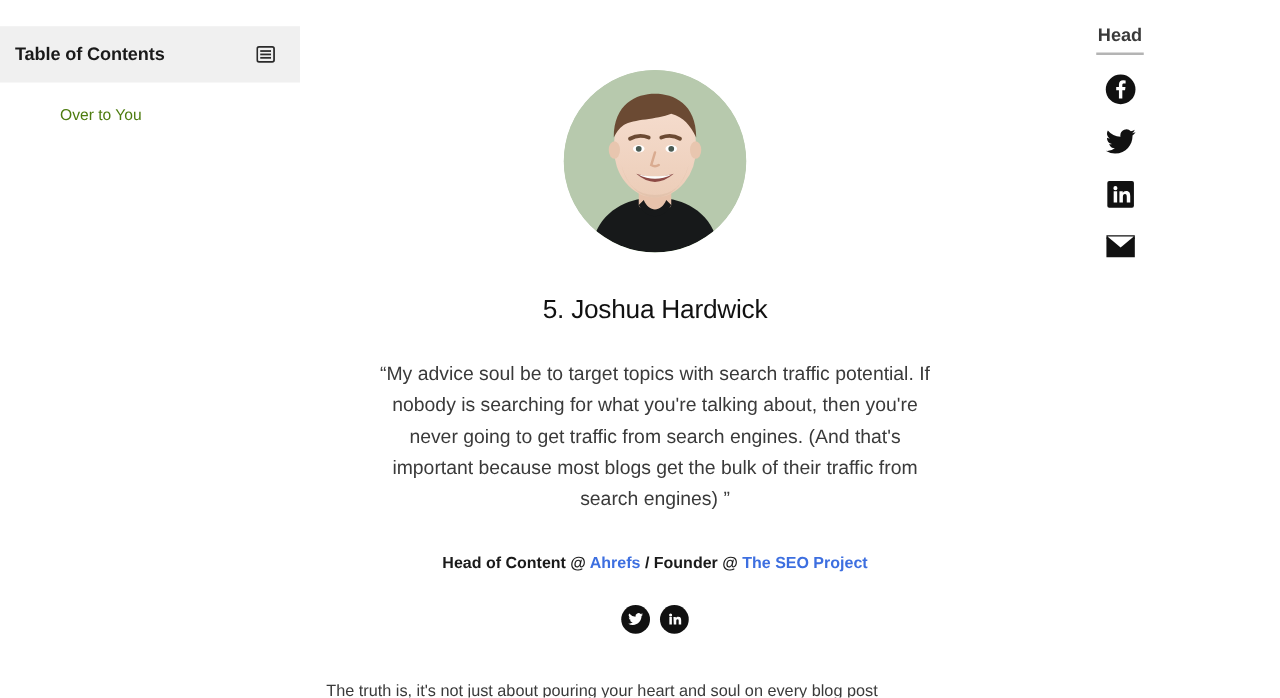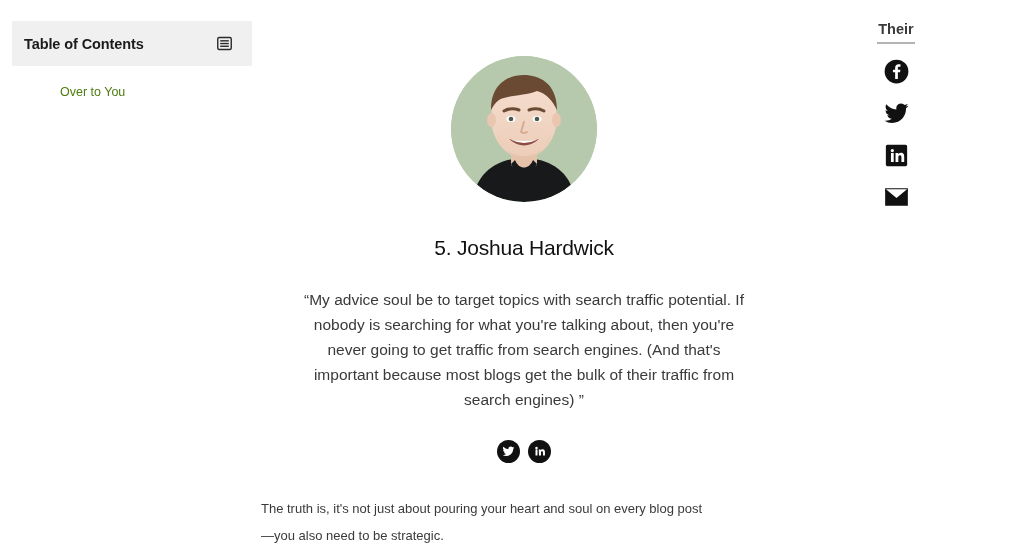--- a/index.html
+++ b/index.html
@@ -16,21 +16,21 @@
   .page {
     position: relative;
     width: 1024px;
     height: 558px;
     background: #ffffff;
   }
 
   
   .toc {
     position: absolute;
-    left: 12px;
+    left: 0;
     top: 21px;
     width: 240px;
   }
   .toc-header {
     background: #f0f0f0;
     height: 45px;
     display: flex;
     align-items: center;
     justify-content: space-between;
     padding: 0 20px 0 12px;
@@ -243,39 +243,42 @@
             <path d="M46 76 q8 26 27 26 q19 0 27 -26 q-6 24 -27 24 q-21 0 -27 -24 Z" fill="#d9b79f" opacity="0.45"></path>
           </g>
         </svg>
       </span>
     </div>
 
     <h2 class="person-name">5. Joshua Hardwick</h2>
 
     <p class="quote">“My advice soul be to target topics with search traffic potential. If nobody is searching for what you're talking about, then you're never going to get traffic from search engines. (And that's important because most blogs get the bulk of their traffic from search engines) ”</p>
 
+    <p class="attribution">
+      <span>Head of Content @ </span><a href="#">Ahrefs</a><span> / Founder @ </span><a href="#">The SEO Project</a>
+    </p>
 
     <div class="social-row">
       <span class="social-dot">
         <svg width="13" height="13" viewBox="0 0 24 24">
           <path fill="#ffffff" d="M23 4.9a8.9 8.9 0 0 1-2.6.7 4.5 4.5 0 0 0 2-2.5 9 9 0 0 1-2.9 1.1A4.5 4.5 0 0 0 11.8 8a12.8 12.8 0 0 1-9.3-4.7 4.5 4.5 0 0 0 1.4 6 4.4 4.4 0 0 1-2-.6v.1a4.5 4.5 0 0 0 3.6 4.4 4.5 4.5 0 0 1-2 .1 4.5 4.5 0 0 0 4.2 3.1A9 9 0 0 1 1 18.3a12.7 12.7 0 0 0 6.9 2c8.3 0 12.8-6.9 12.8-12.8v-.6A9 9 0 0 0 23 4.9z"></path>
         </svg>
       </span>
       <span class="social-dot">
         <svg width="12" height="12" viewBox="0 0 24 24">
           <path fill="#ffffff" d="M4.98 3.5a2.5 2.5 0 1 1 0 5 2.5 2.5 0 0 1 0-5zM3 9h4v12H3zM9.5 9h3.8v1.7h.05c.53-1 1.83-2.05 3.77-2.05 4.03 0 4.78 2.65 4.78 6.1V21h-4v-5.4c0-1.3-.02-2.96-1.8-2.96-1.8 0-2.08 1.4-2.08 2.87V21h-4z"></path>
         </svg>
       </span>
     </div>
 
     <p class="body-paragraph">The truth is, it's not just about pouring your heart and soul on every blog post—you also need to be strategic.</p>
   </div>
 
   <div class="share-rail">
-    <div class="share-title">Their</div>
+    <div class="share-title">Head</div>
     <div class="share-rule"></div>
     <div class="share-icons">
 
       <span class="share-icon">
         <svg width="25" height="25" viewBox="0 0 24 24">
           <circle cx="12" cy="12" r="11.4" fill="#111111"></circle>
           <path fill="#ffffff" d="M13.3 19.1v-6.4h2.1l.33-2.5h-2.43V8.6c0-.72.2-1.2 1.23-1.2h1.3V5.15A17.5 17.5 0 0 0 13.9 5.05c-1.9 0-3.2 1.15-3.2 3.28V10.2H8.6v2.5h2.1v6.4z"></path>
         </svg>
       </span>
 

